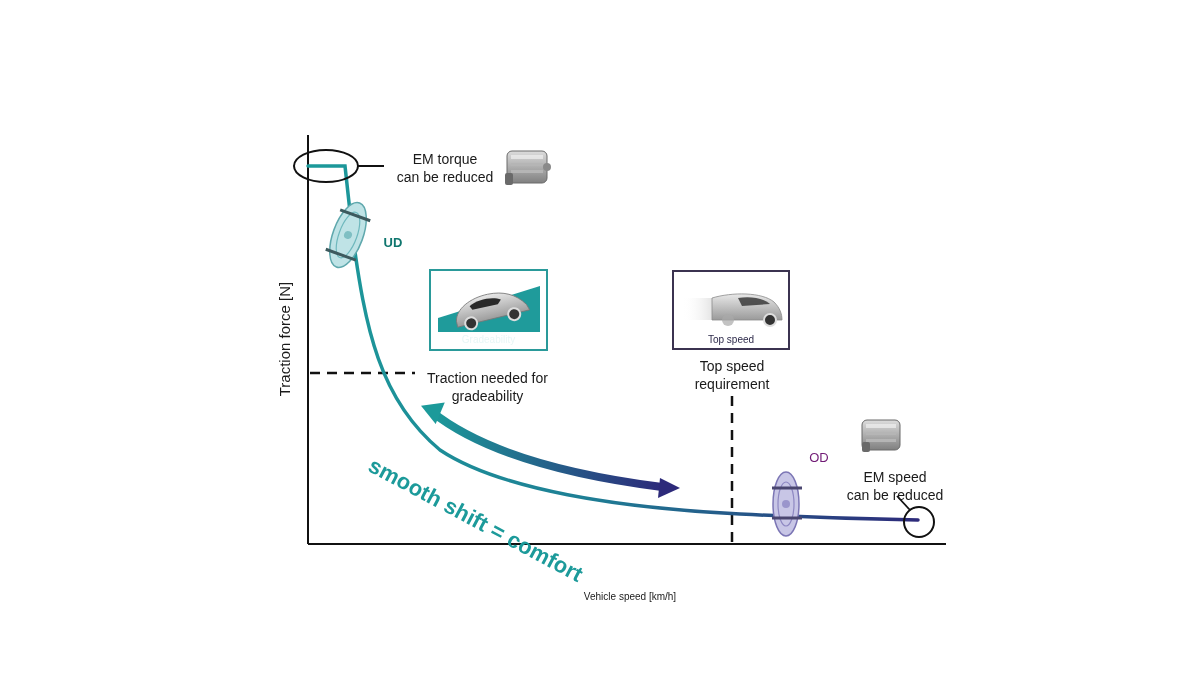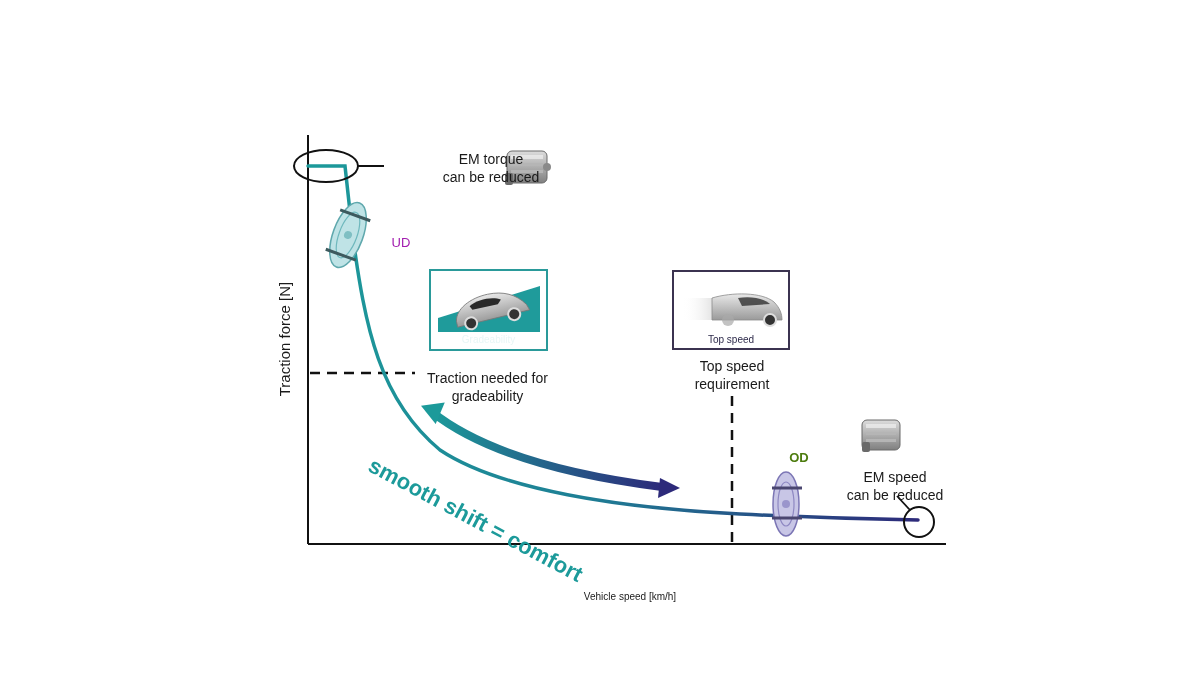--- a/index.html
+++ b/index.html
@@ -105,31 +105,31 @@
     <g transform="translate(682,288)">
       <rect x="0" y="10" width="60" height="22" fill="url(#blurGrad)"></rect>
       <path d="M 30 10 C 50 4, 80 4, 92 14 C 98 20, 100 26, 100 32 L 30 32 Z" fill="url(#carBody)" stroke="#8a8a8a" stroke-width="0.8"></path>
       <path d="M 56 10 C 68 8, 82 10, 88 16 L 60 18 Z" fill="#3a3a3a" opacity="0.85"></path>
       <circle cx="46" cy="32" r="6" fill="#aaa" opacity="0.7"></circle>
       <circle cx="88" cy="32" r="6" fill="#333" stroke="#ddd" stroke-width="2"></circle>
     </g>
   </g>
 </svg>
 
-<div class="lbl" style="left:390px;top:150px;width:110px;white-space:pre-line;margin-left:46px;">EM torque
+<div class="lbl" style="left:390px;top:150px;width:110px;white-space:pre-line;">EM torque
 can be reduced</div>
 <div class="lbl" style="left:840px;top:457px;width:110px;white-space:pre-line;margin-top:11px;">EM speed
 can be reduced</div>
 <div class="lbl" style="left:405px;top:369px;width:165px;white-space:pre-line;">Traction needed for
 gradeability</div>
 <div class="lbl" style="left:672px;top:357px;width:120px;white-space:pre-line;">Top speed
 requirement</div>
 
-<div class="lbl" style="left:386px;top:234px;width:30px;color:#a21caf;font-weight:normal;font-size:13px;">UD</div>
-<div class="lbl" style="left:784px;top:449px;width:30px;color:#4d7c0f;font-weight:bold;font-size:13px;">OD</div>
+<div class="lbl" style="left:378px;top:234px;width:30px;color:#0f766e;font-weight:bold;font-size:13px;">UD</div>
+<div class="lbl" style="left:804px;top:449px;width:30px;color:#701a75;font-weight:normal;font-size:13px;">OD</div>
 
 <div class="lbl" style="left:430px;top:331px;width:117px;font-size:10px;color:#e8f6f6;">Gradeability</div>
 <div class="lbl" style="left:673px;top:331px;width:116px;font-size:10px;color:#2d2a4a;">Top speed</div>
 
 <div class="lbl" style="left:530px;top:588px;width:200px;font-size:10px;">Vehicle speed [km/h]</div>
 <div class="lbl" style="left:205px;top:330px;width:160px;font-size:15px;transform:rotate(-90deg);transform-origin:center;">Traction force [N]</div>
 
 <div class="lbl" style="left:370px;top:455px;width:260px;font-size:22px;font-weight:bold;color:#1c9a9a;transform:rotate(28deg);transform-origin:left center;text-align:left;">smooth shift = comfort</div>
 
 </body></html>

